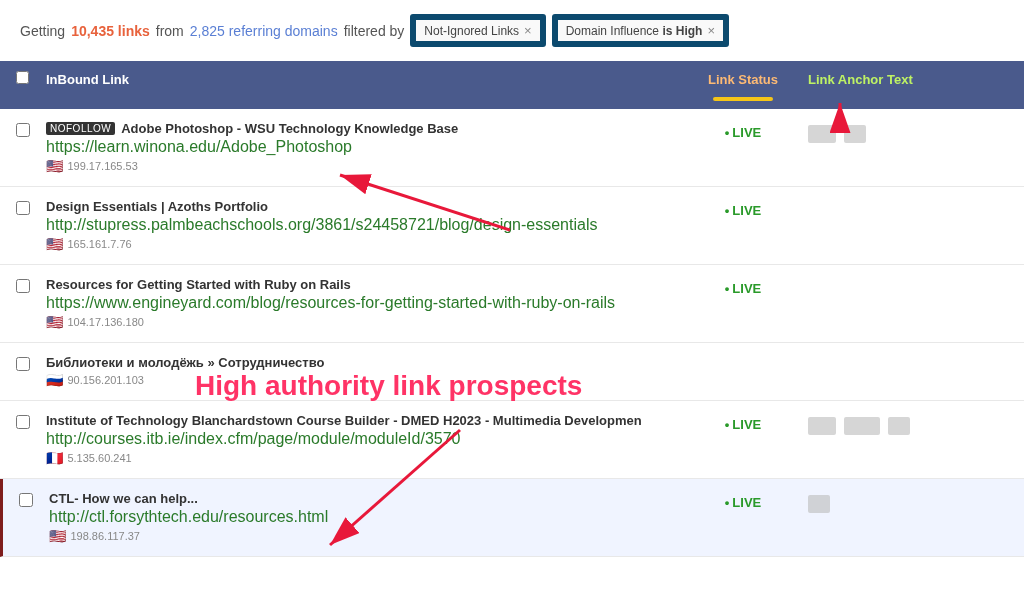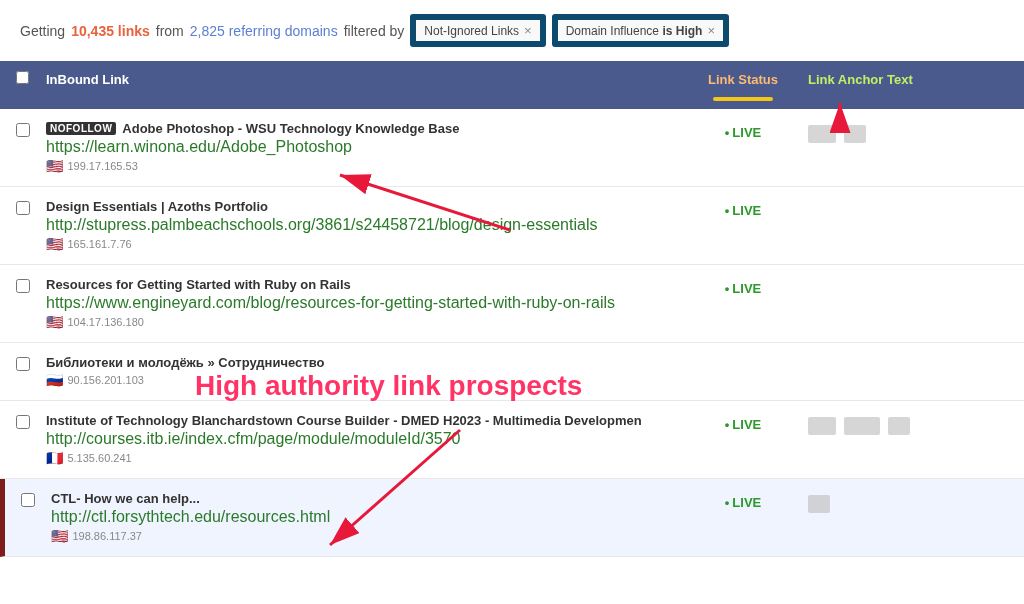--- a/index.html
+++ b/index.html
@@ -118,21 +118,21 @@
     .table-body {}
     .table-row {
       display: flex;
       align-items: flex-start;
       padding: 12px 16px;
       border-bottom: 1px solid #e8e8e8;
       background: #fff;
     }
     .table-row.highlighted {
       background: #f0f4ff;
-      border-left: 5px solid #7f1d1d;
+      border-left: 3px solid #7f1d1d;
     }
     .row-checkbox {
       width: 30px;
       flex-shrink: 0;
       padding-top: 2px;
     }
     .row-checkbox input[type="checkbox"] {
       cursor: pointer;
       width: 14px;
       height: 14px;
@@ -149,21 +149,21 @@
       color: #333;
       display: flex;
       align-items: center;
       gap: 6px;
       flex-wrap: wrap;
     }
     .nofollow-badge {
       background: #333;
       color: #fff;
       font-size: 10px;
-      font-weight: bold;
+      font-weight: normal;
       padding: 1px 4px;
       border-radius: 2px;
       letter-spacing: 0.5px;
     }
     .row-url {
       font-size: 16px;
       color: #2a7a2a;
       text-decoration: none;
     }
     .row-ip {

